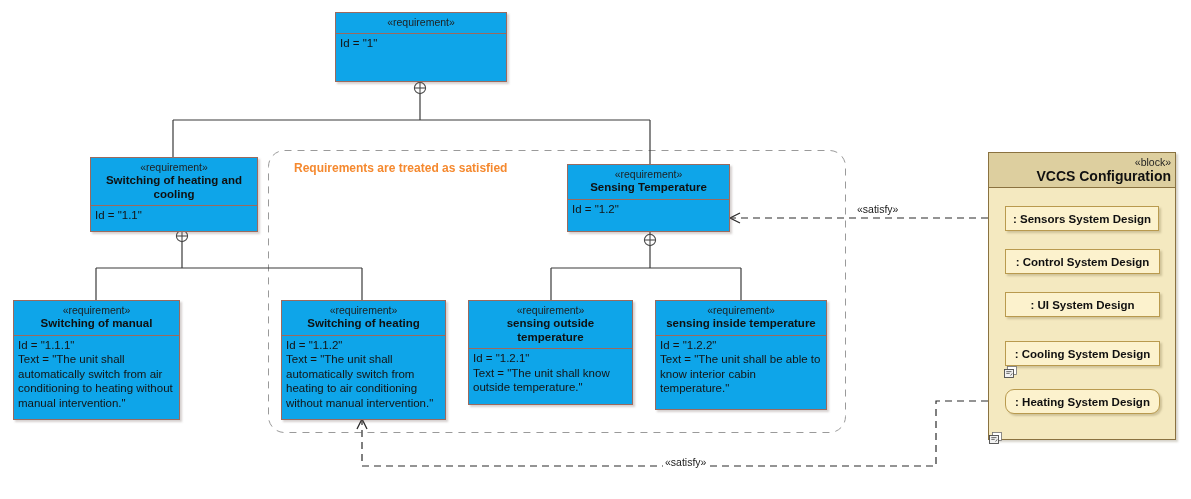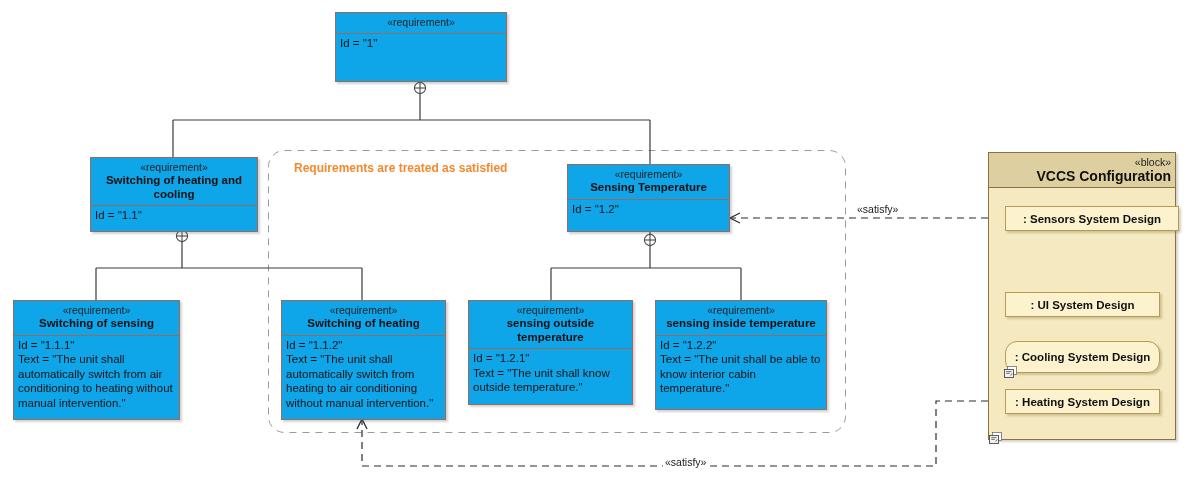--- a/index.html
+++ b/index.html
@@ -192,21 +192,21 @@
     <div class="hdr">
       <div class="stereo">«requirement»</div>
       <div class="name">Sensing Temperature</div>
     </div>
     <div class="body">Id = "1.2"</div>
   </div>
 
   <div class="req" style="left:13px; top:300px; width:167px; height:120px;">
     <div class="hdr">
       <div class="stereo">«requirement»</div>
-      <div class="name">Switching of sensing</div>
+      <div class="name">Switching of manual</div>
     </div>
     <div class="body">Id = "1.1.1"
 Text = "The unit shall automatically switch from air conditioning to heating without manual intervention."</div>
   </div>
 
   <div class="req" style="left:281px; top:300px; width:165px; height:120px;">
     <div class="hdr">
       <div class="stereo">«requirement»</div>
       <div class="name">Switching of heating</div>
     </div>
@@ -232,30 +232,33 @@
 Text = "The unit shall be able to know interior cabin temperature."</div>
   </div>
 
   <div class="block" style="left:988px; top:152px; width:188px; height:288px;">
     <div class="bhdr">
       <div class="bstereo">«block»</div>
       <div class="bname">VCCS Configuration</div>
     </div>
   </div>
 
-  <div class="part" style="left:1005px; top:206px; width:174px; height:25px;">
+  <div class="part" style="left:1005px; top:206px; width:154px; height:25px;">
     <span>: Sensors System Design</span>
+  </div>
+  <div class="part" style="left:1005px; top:249px; width:155px; height:25px;">
+    <span>: Control System Design</span>
   </div>
   <div class="part" style="left:1005px; top:292px; width:155px; height:25px;">
     <span>: UI System Design</span>
   </div>
-  <div class="part" style="left:1005px; top:341px; width:155px; height:32px;border-radius:12px;">
+  <div class="part" style="left:1005px; top:341px; width:155px; height:25px;">
     <span>: Cooling System Design</span>
   </div>
-  <div class="part" style="left:1005px; top:389px; width:155px; height:25px;">
+  <div class="part" style="left:1005px; top:389px; width:155px; height:25px;border-radius:9px;">
     <span>: Heating System Design</span>
   </div>
 
   <svg class="dicon" style="left:1004px; top:366px;" viewBox="0 0 14 13" xmlns="http://www.w3.org/2000/svg">
     <rect x="3.5" y="0.5" width="9" height="8" fill="#ffffff" stroke="#707070" stroke-width="0.8"></rect>
     <rect x="0.5" y="3.5" width="9" height="8" fill="#f2f2f2" stroke="#4a4a4a" stroke-width="0.9"></rect>
     <path d="M2.3 5.6 h5.2 M2.3 7.4 h3.4 M6.6 9.6 l1.6 -2.2" stroke="#4a4a4a" stroke-width="0.8" fill="none"></path>
   </svg>
   <svg class="dicon" style="left:989px; top:432px;" viewBox="0 0 14 13" xmlns="http://www.w3.org/2000/svg">
     <rect x="3.5" y="0.5" width="9" height="8" fill="#ffffff" stroke="#707070" stroke-width="0.8"></rect>

